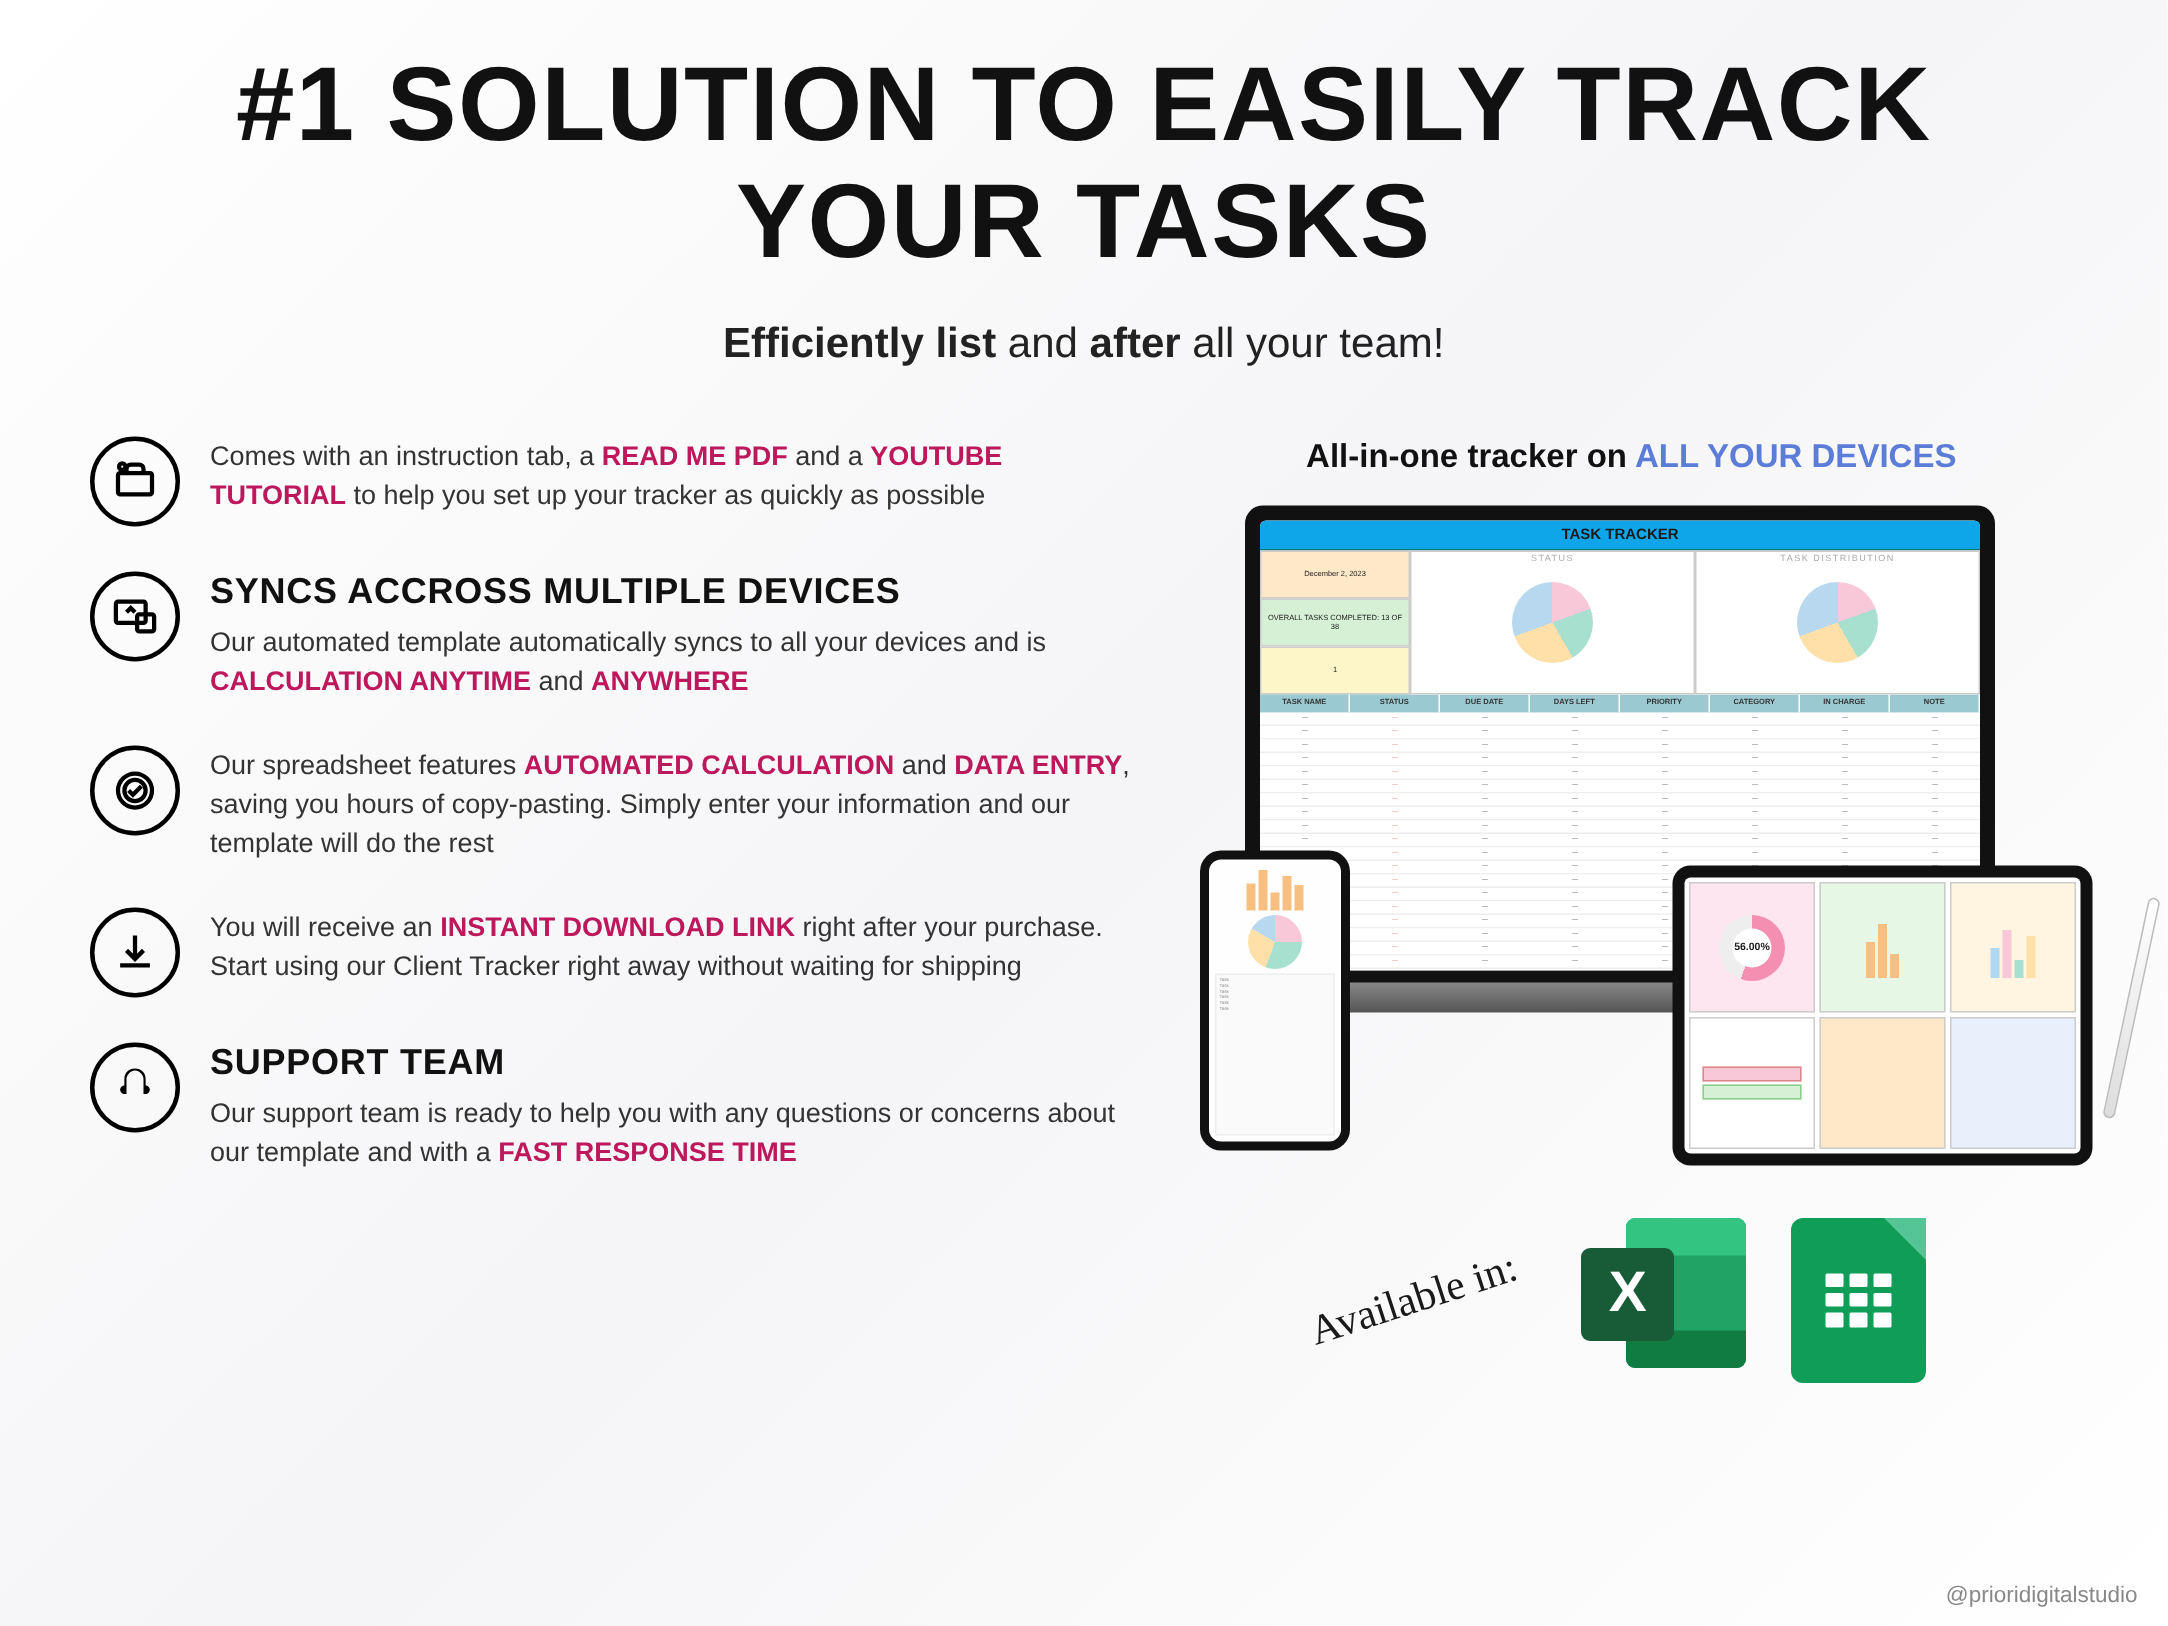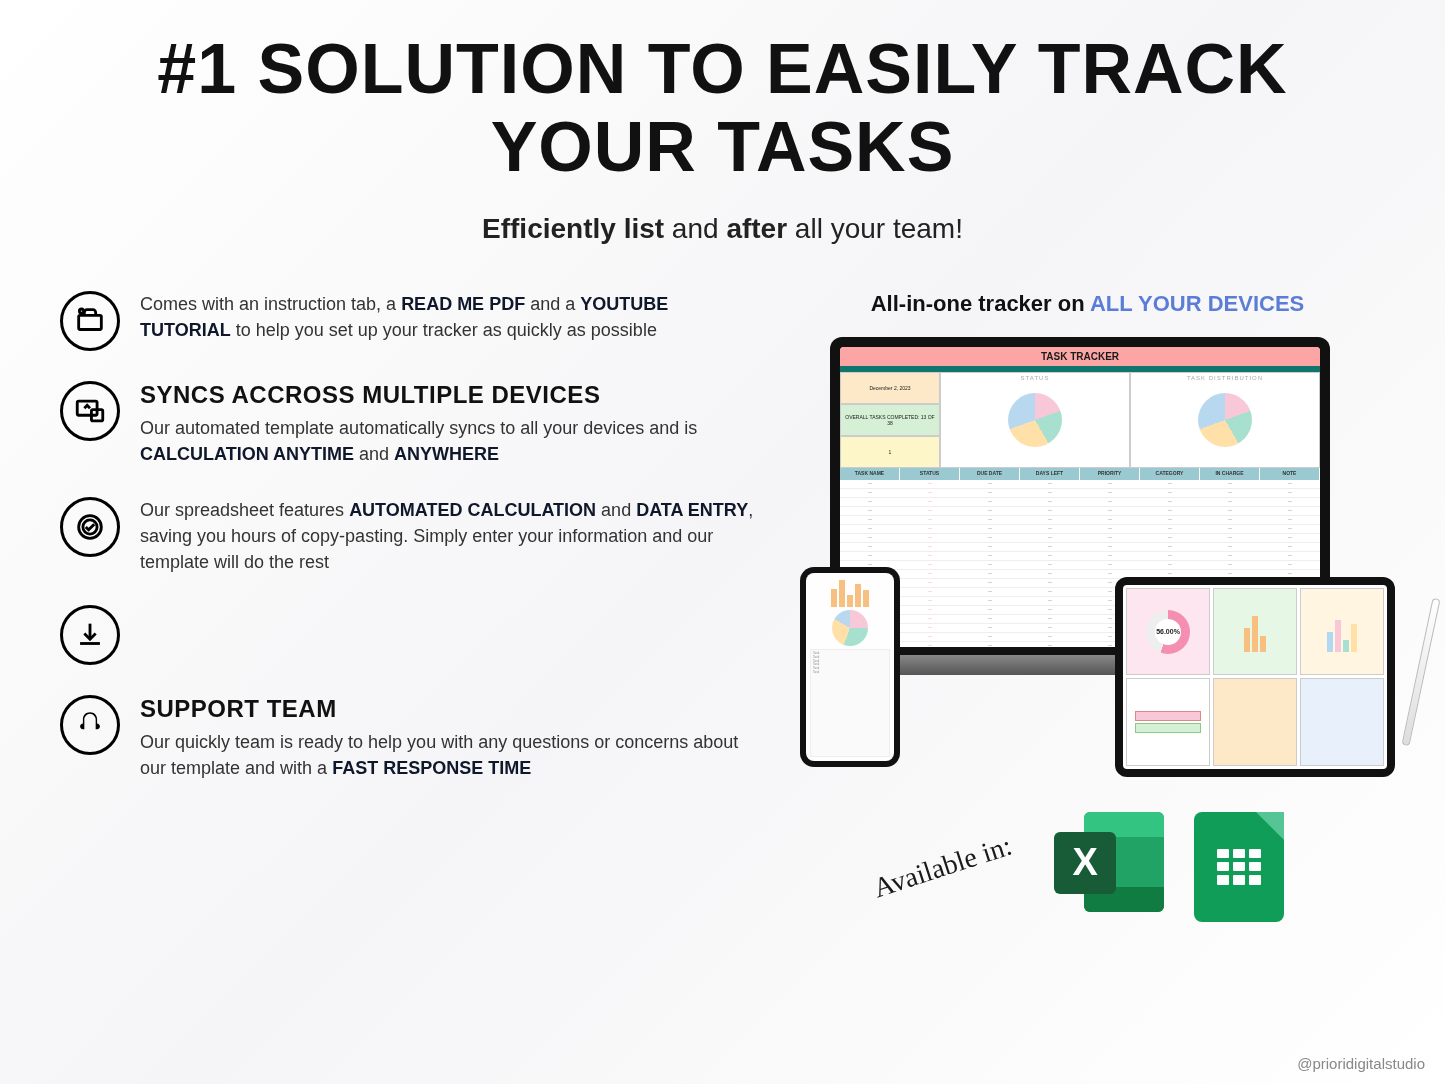--- a/index.html
+++ b/index.html
@@ -58,21 +58,21 @@
     font-size: 24px;
     letter-spacing: 0.5px;
     margin-bottom: 6px;
     color: #111;
   }
   .feature-desc {
     font-size: 18px;
     line-height: 1.45;
     color: #333;
   }
-  .hl { color: #0f172a; font-weight: 700; }
+  .hl { color: #be185d; font-weight: 700; }
   .right-title {
     text-align: center;
     font-size: 22px;
     font-weight: 700;
     margin-bottom: 20px;
     color: #111;
   }
   .right-title .hl { color: #5b7dd8; }
   .device-stage {
     position: relative;
@@ -100,22 +100,22 @@
     bottom: -18px; left: -30px; right: -30px;
     height: 20px;
     background: linear-gradient(#888, #555);
     border-radius: 0 0 16px 16px;
   }
   .sheet-header {
     text-align: center;
     font-size: 10px;
     font-weight: 700;
     padding: 4px;
-    background: #fca5a5;
-    border-bottom: 6px solid #0f766e;
+    background: #0ea5e9;
+    border-bottom: 1px solid #0f766e;
   }
   .sheet-top { display: flex; height: 96px; }
   .sheet-side {
     width: 100px;
     display: flex;
     flex-direction: column;
   }
   .side-box {
     flex: 1;
     border: 1px solid #ccc;
@@ -363,33 +363,36 @@
 
       <div class="feature">
         <div class="icon-wrap">
           <svg viewBox="0 0 24 24" fill="none" stroke="#000" stroke-width="2">
               <path d="M12 4v10"></path>
               <path d="M8 11l4 4 4-4"></path>
               <path d="M5 18h14"></path>
             </svg>
         </div>
         <div class="feature-body">
+          <div class="feature-desc">
+            <span>You will receive an </span><span class="hl">INSTANT DOWNLOAD LINK</span><span></span><span class="hl"></span><span> right after your purchase. Start using our Client Tracker right away without waiting for shipping</span>
+          </div>
         </div>
       </div>
 
       <div class="feature">
         <div class="icon-wrap">
           <svg viewBox="0 0 24 24" fill="#000">
               <path d="M12 3c-3 0-5 2-5 5v3c-1 0-2 1-2 2s1 2 2 2h1v-7c0-2 2-4 4-4s4 2 4 4v7h1c1 0 2-1 2-2s-1-2-2-2V8c0-3-2-5-5-5z"></path>
             </svg>
         </div>
         <div class="feature-body">
           <div class="feature-title">SUPPORT TEAM</div>
           <div class="feature-desc">
-            <span>Our quickly team is ready to help you with any questions or concerns about our template and with a </span><span class="hl">FAST RESPONSE TIME</span><span></span><span class="hl"></span><span></span>
+            <span>Our support team is ready to help you with any questions or concerns about our template and with a </span><span class="hl">FAST RESPONSE TIME</span><span></span><span class="hl"></span><span></span>
           </div>
         </div>
       </div>
 
     </div>
 
     <div class="right">
       <div class="right-title">
         <span>All-in-one tracker on </span><span class="hl">ALL YOUR DEVICES</span>
       </div>

